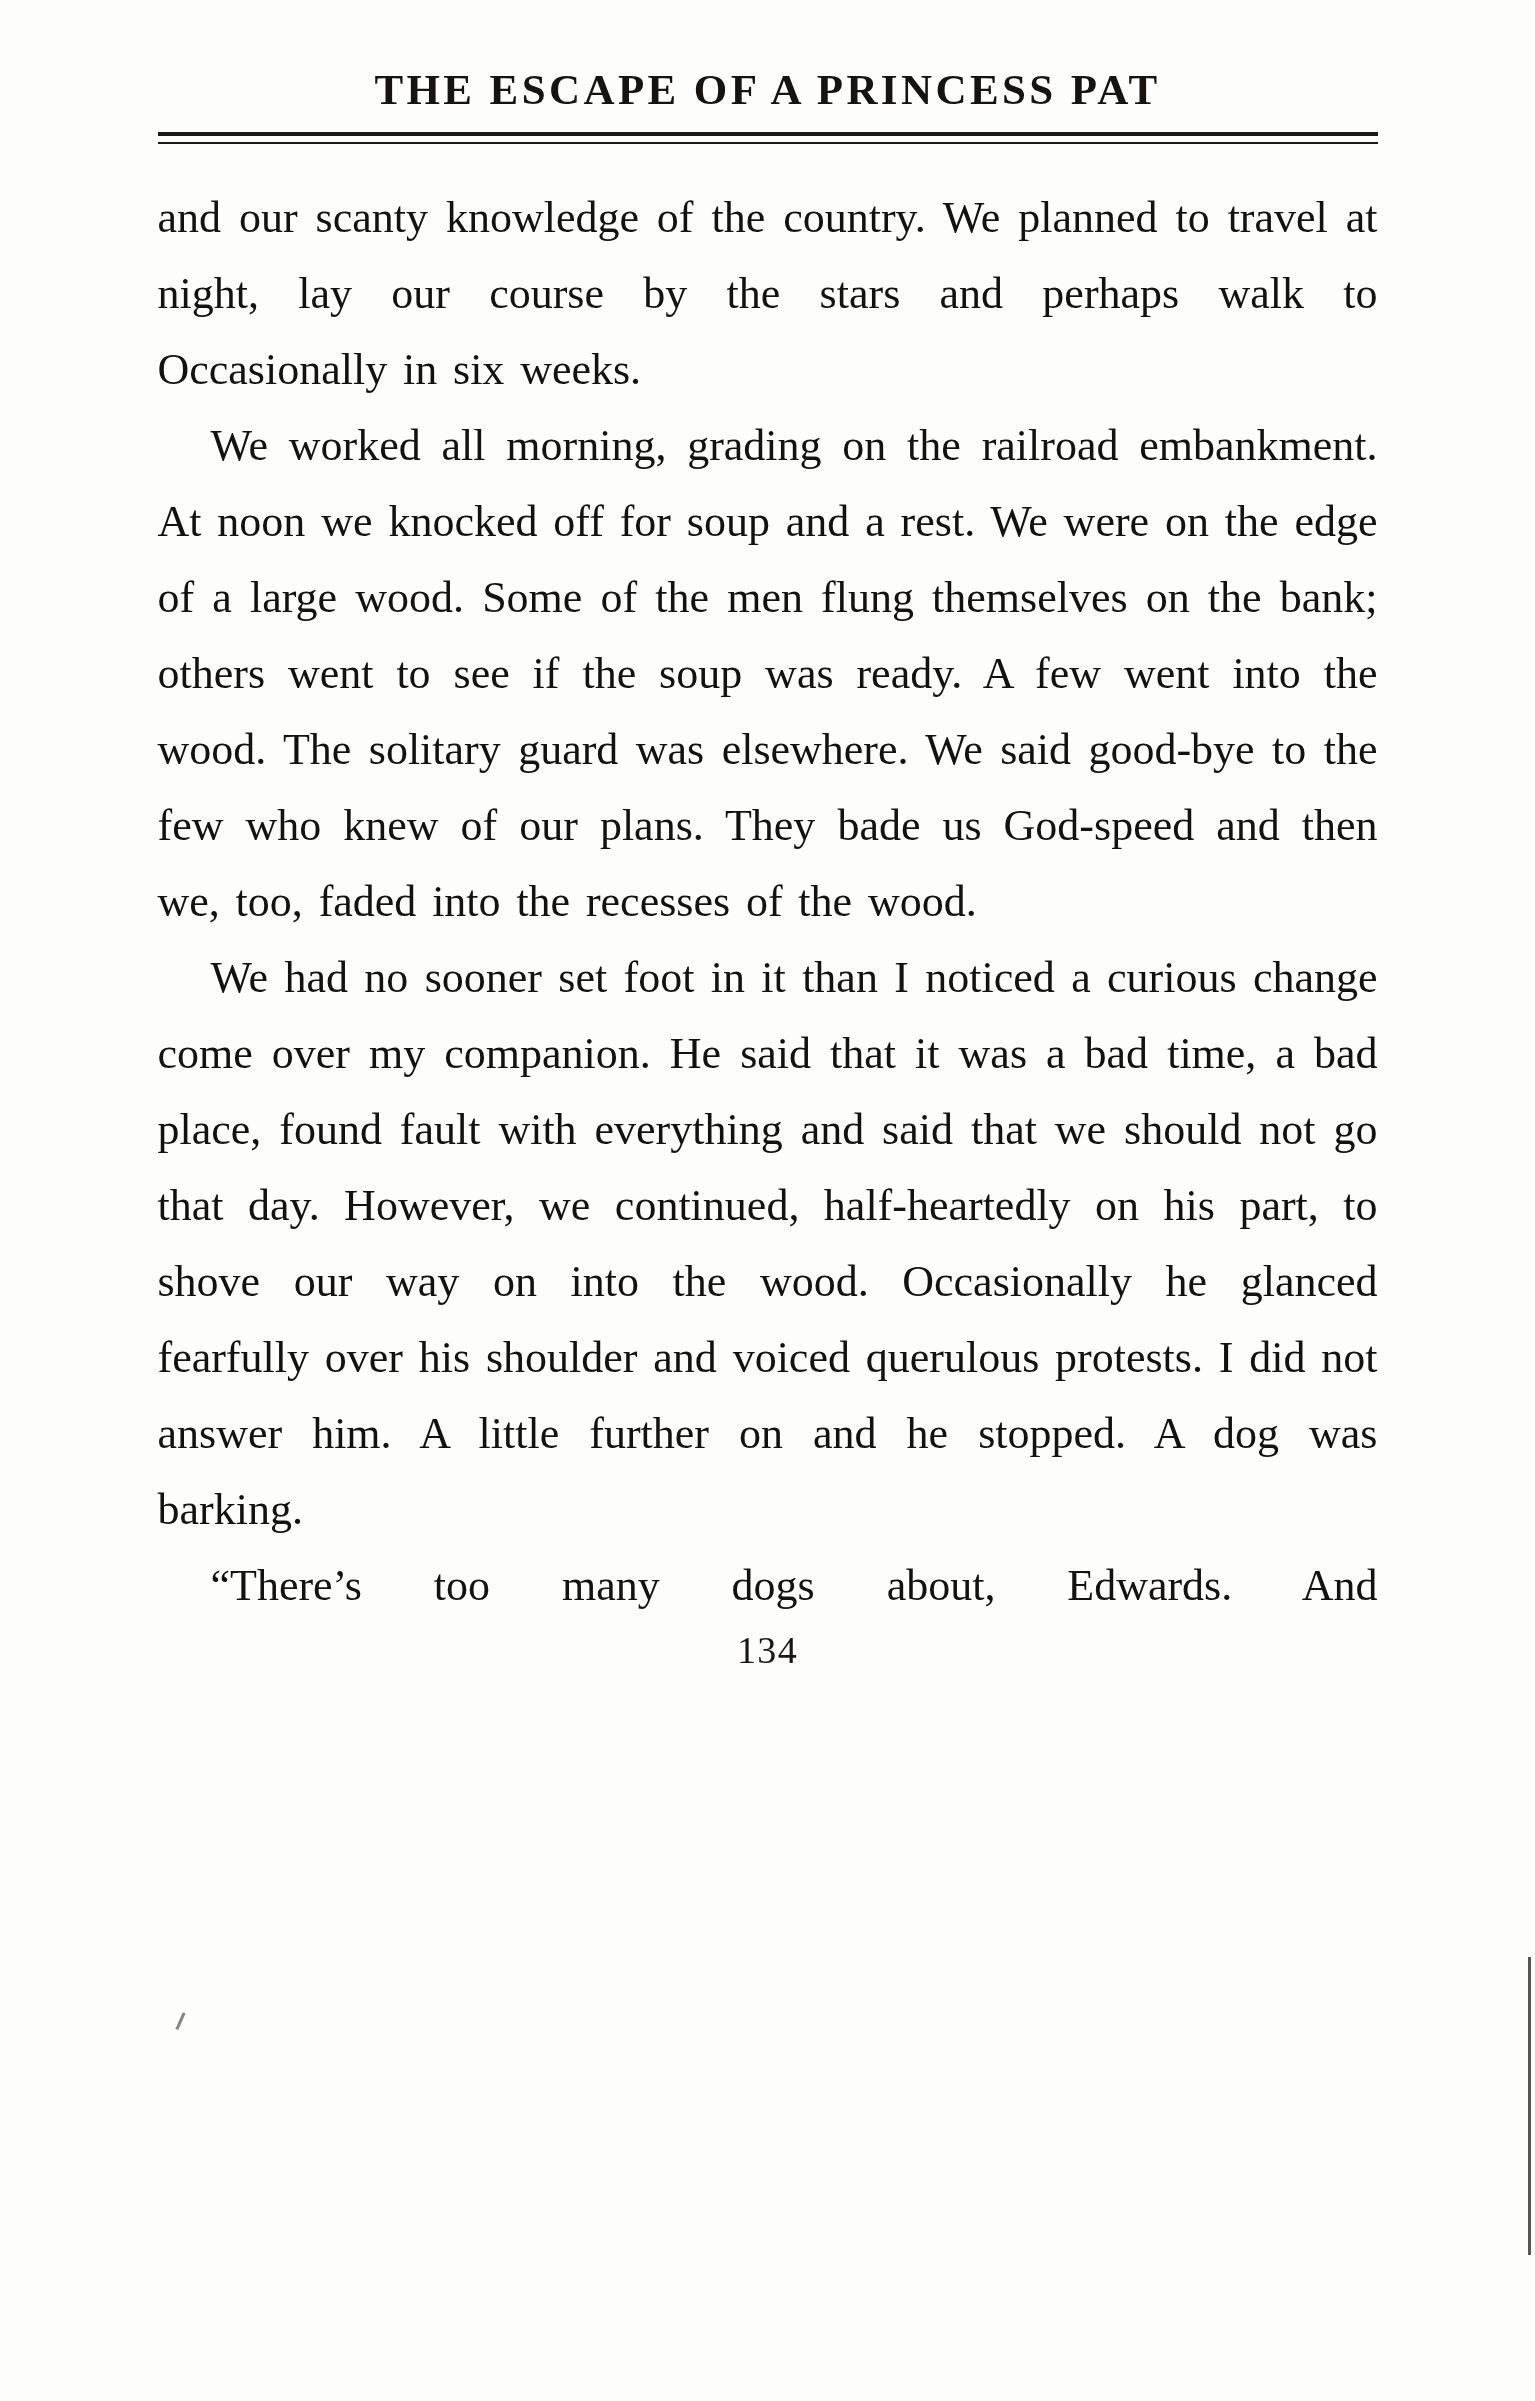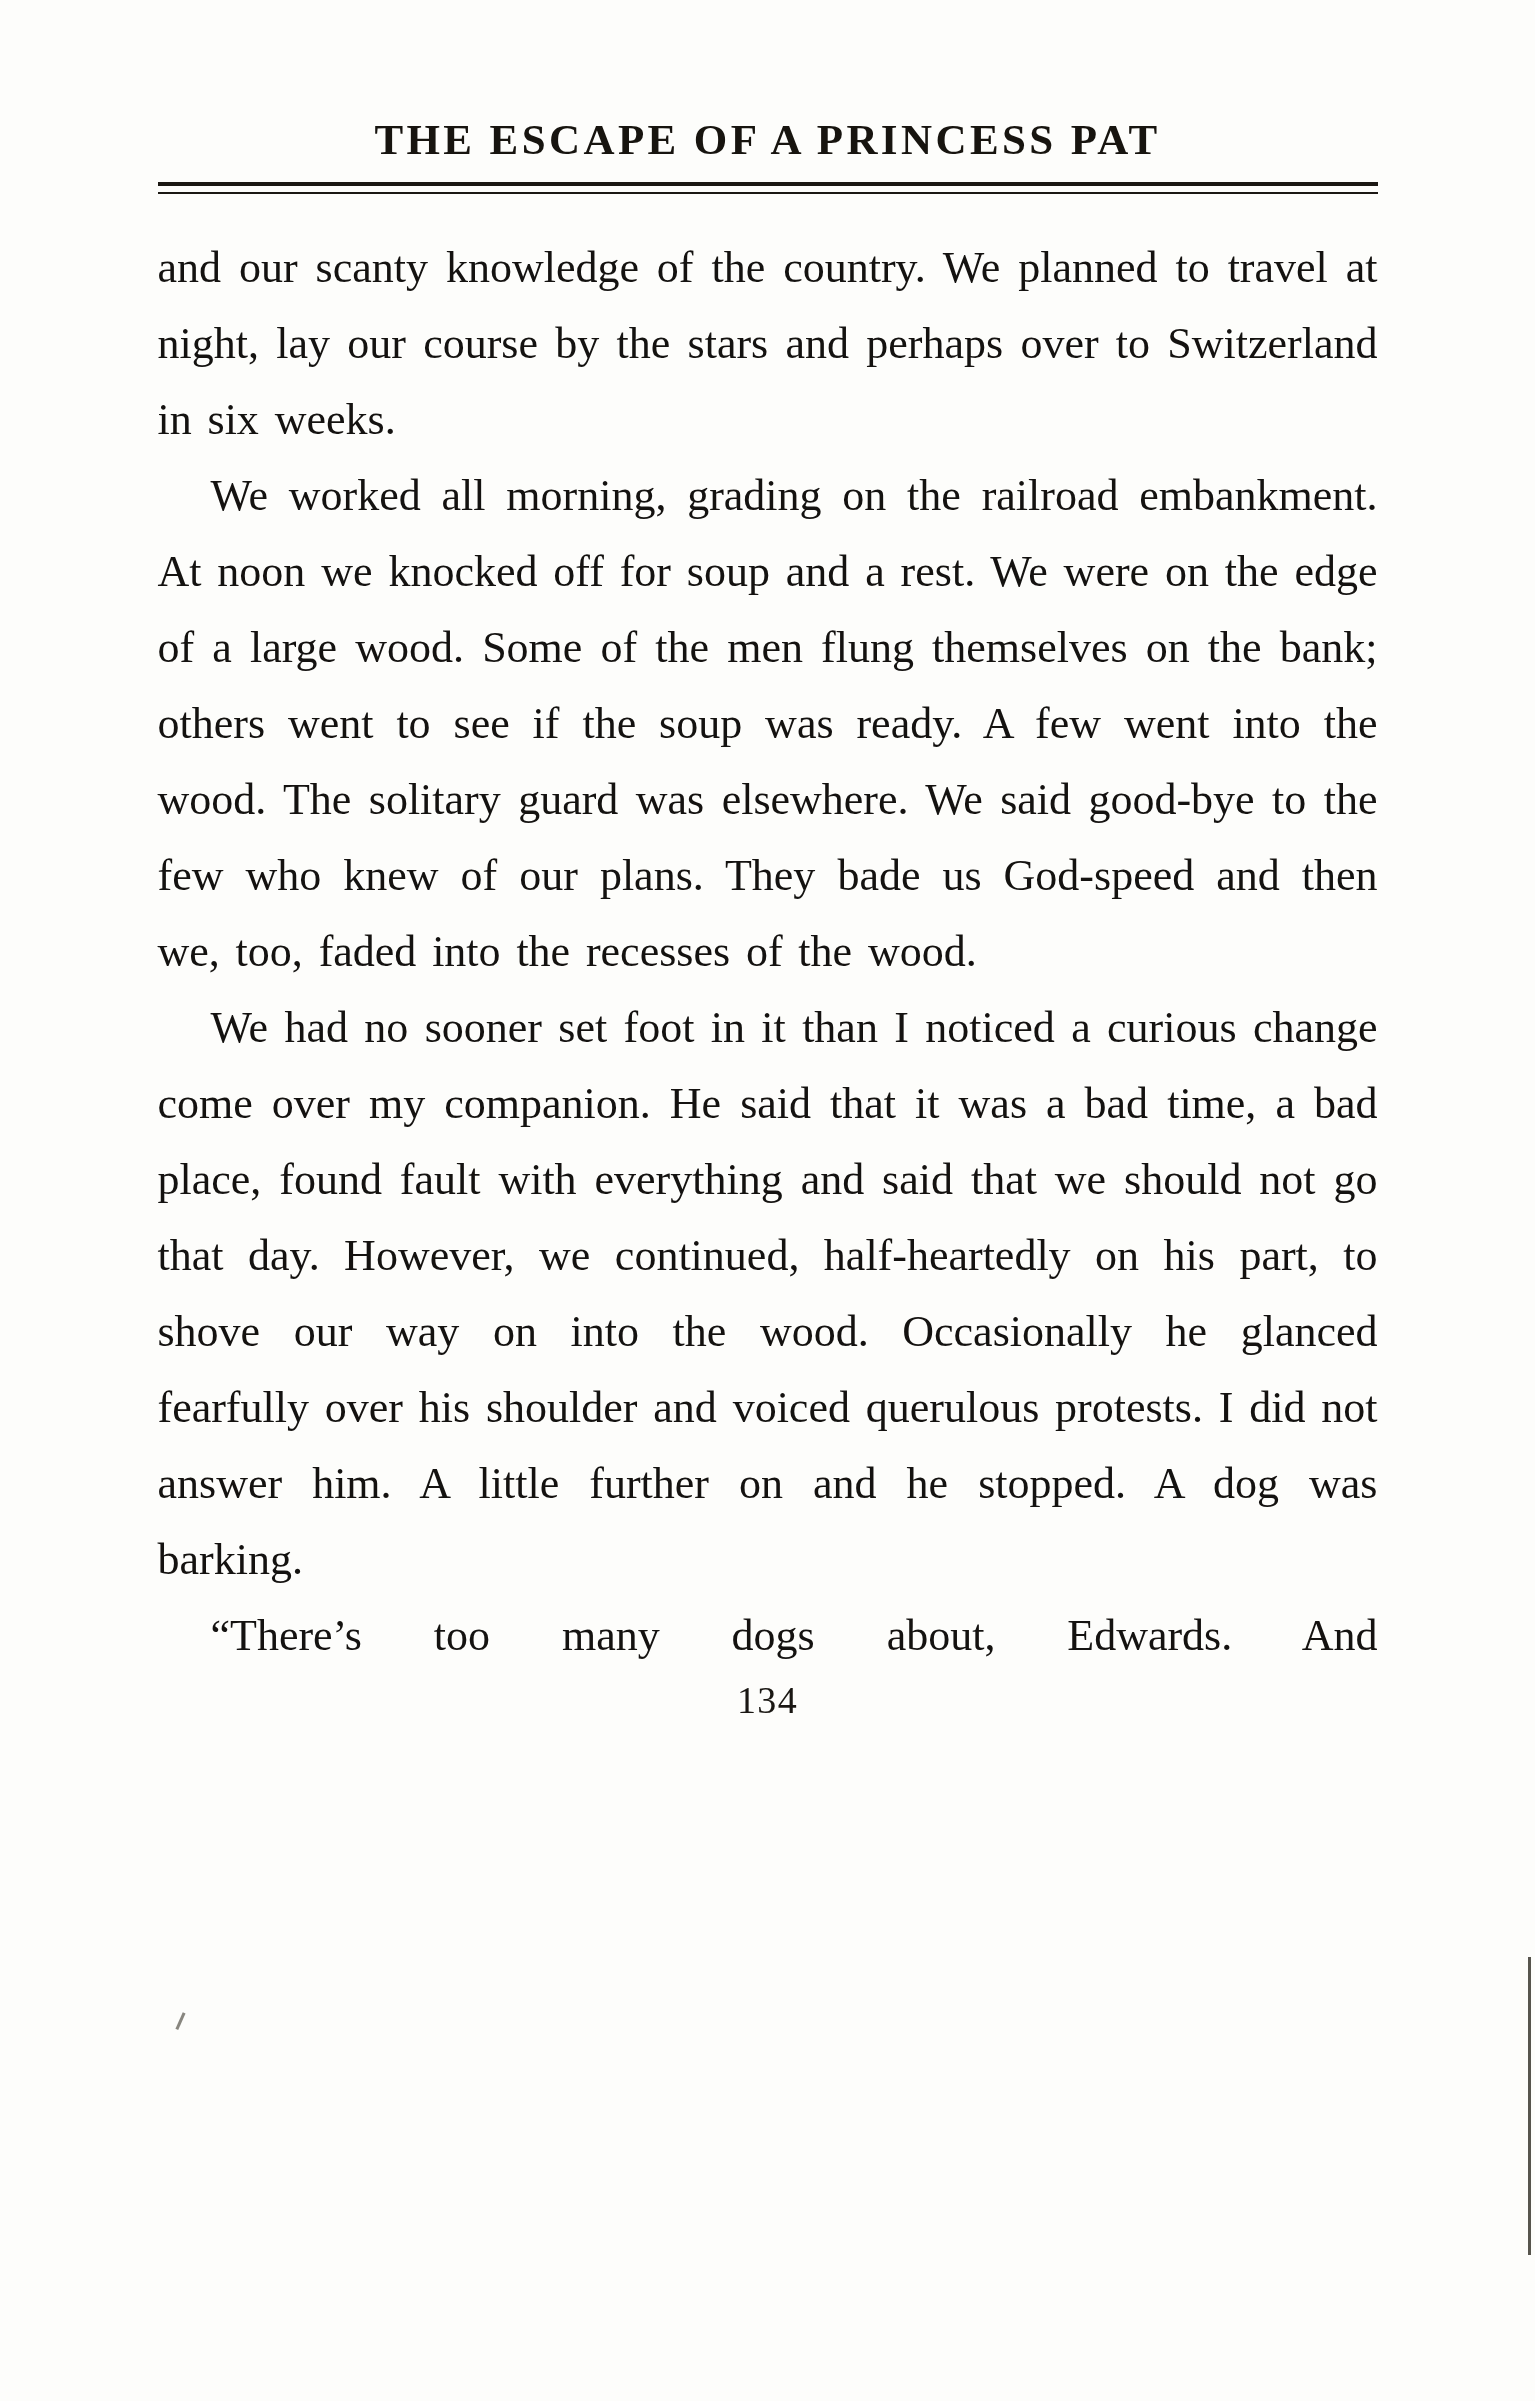--- a/index.html
+++ b/index.html
@@ -12,22 +12,22 @@
     width: 1535px;
     height: 2401px;
     margin: 0 auto;
     background: #fdfdfb;
     color: #151310;
     font-family: "Liberation Serif", "DejaVu Serif", serif;
     overflow: hidden;
   }
   .content {
     width: 1220px;
-    margin: 8px auto;
-    padding-top: 110px;
+    margin: 0 auto;
+    padding-top: 68px;
   }
   .running-head {
     text-align: center;
     font-size: 43px;
     font-weight: bold;
     letter-spacing: 3.4px;
     line-height: 1;
     color: #17140f;
     white-space: nowrap;
   }
@@ -86,21 +86,21 @@
 </head>
 <body>
 
 <div class="page">
   <div class="content">
     <div class="running-head">THE ESCAPE OF A PRINCESS PAT</div>
 
     <div class="double-rule"></div>
 
     <div class="body-text">
-        <p class="para">and our scanty knowledge of the country.  We planned to travel at night, lay our course by the stars and perhaps over to Switzerland in six weeks.</p>
+        <p class="para">and our scanty knowledge of the country.  We planned to travel at night, lay our course by the stars and perhaps walk to Occasionally in six weeks.</p>
         <p class="para indent">We worked all morning, grading on the railroad embankment.  At noon we knocked off for soup and a rest.  We were on the edge of a large wood.  Some of the men flung themselves on the bank; others went to see if the soup was ready.  A few went into the wood.  The solitary guard was elsewhere.  We said good-bye to the few who knew of our plans.  They bade us God-speed and then we, too, faded into the recesses of the wood.</p>
         <p class="para indent">We had no sooner set foot in it than I noticed a curious change come over my companion.  He said that it was a bad time, a bad place, found fault with everything and said that we should not go that day.  However, we continued, half-heartedly on his part, to shove our way on into the wood.  Occasionally he glanced fearfully over his shoulder and voiced querulous protests.  I did not answer him.  A little further on and he stopped.  A dog was barking.</p>
         <p class="para indent justify-last">“There’s too many dogs about, Edwards.  And</p>
       </div>
 
     <div class="folio">134</div>
   </div>
 
   <div class="scan-artifact-right"></div>
 

